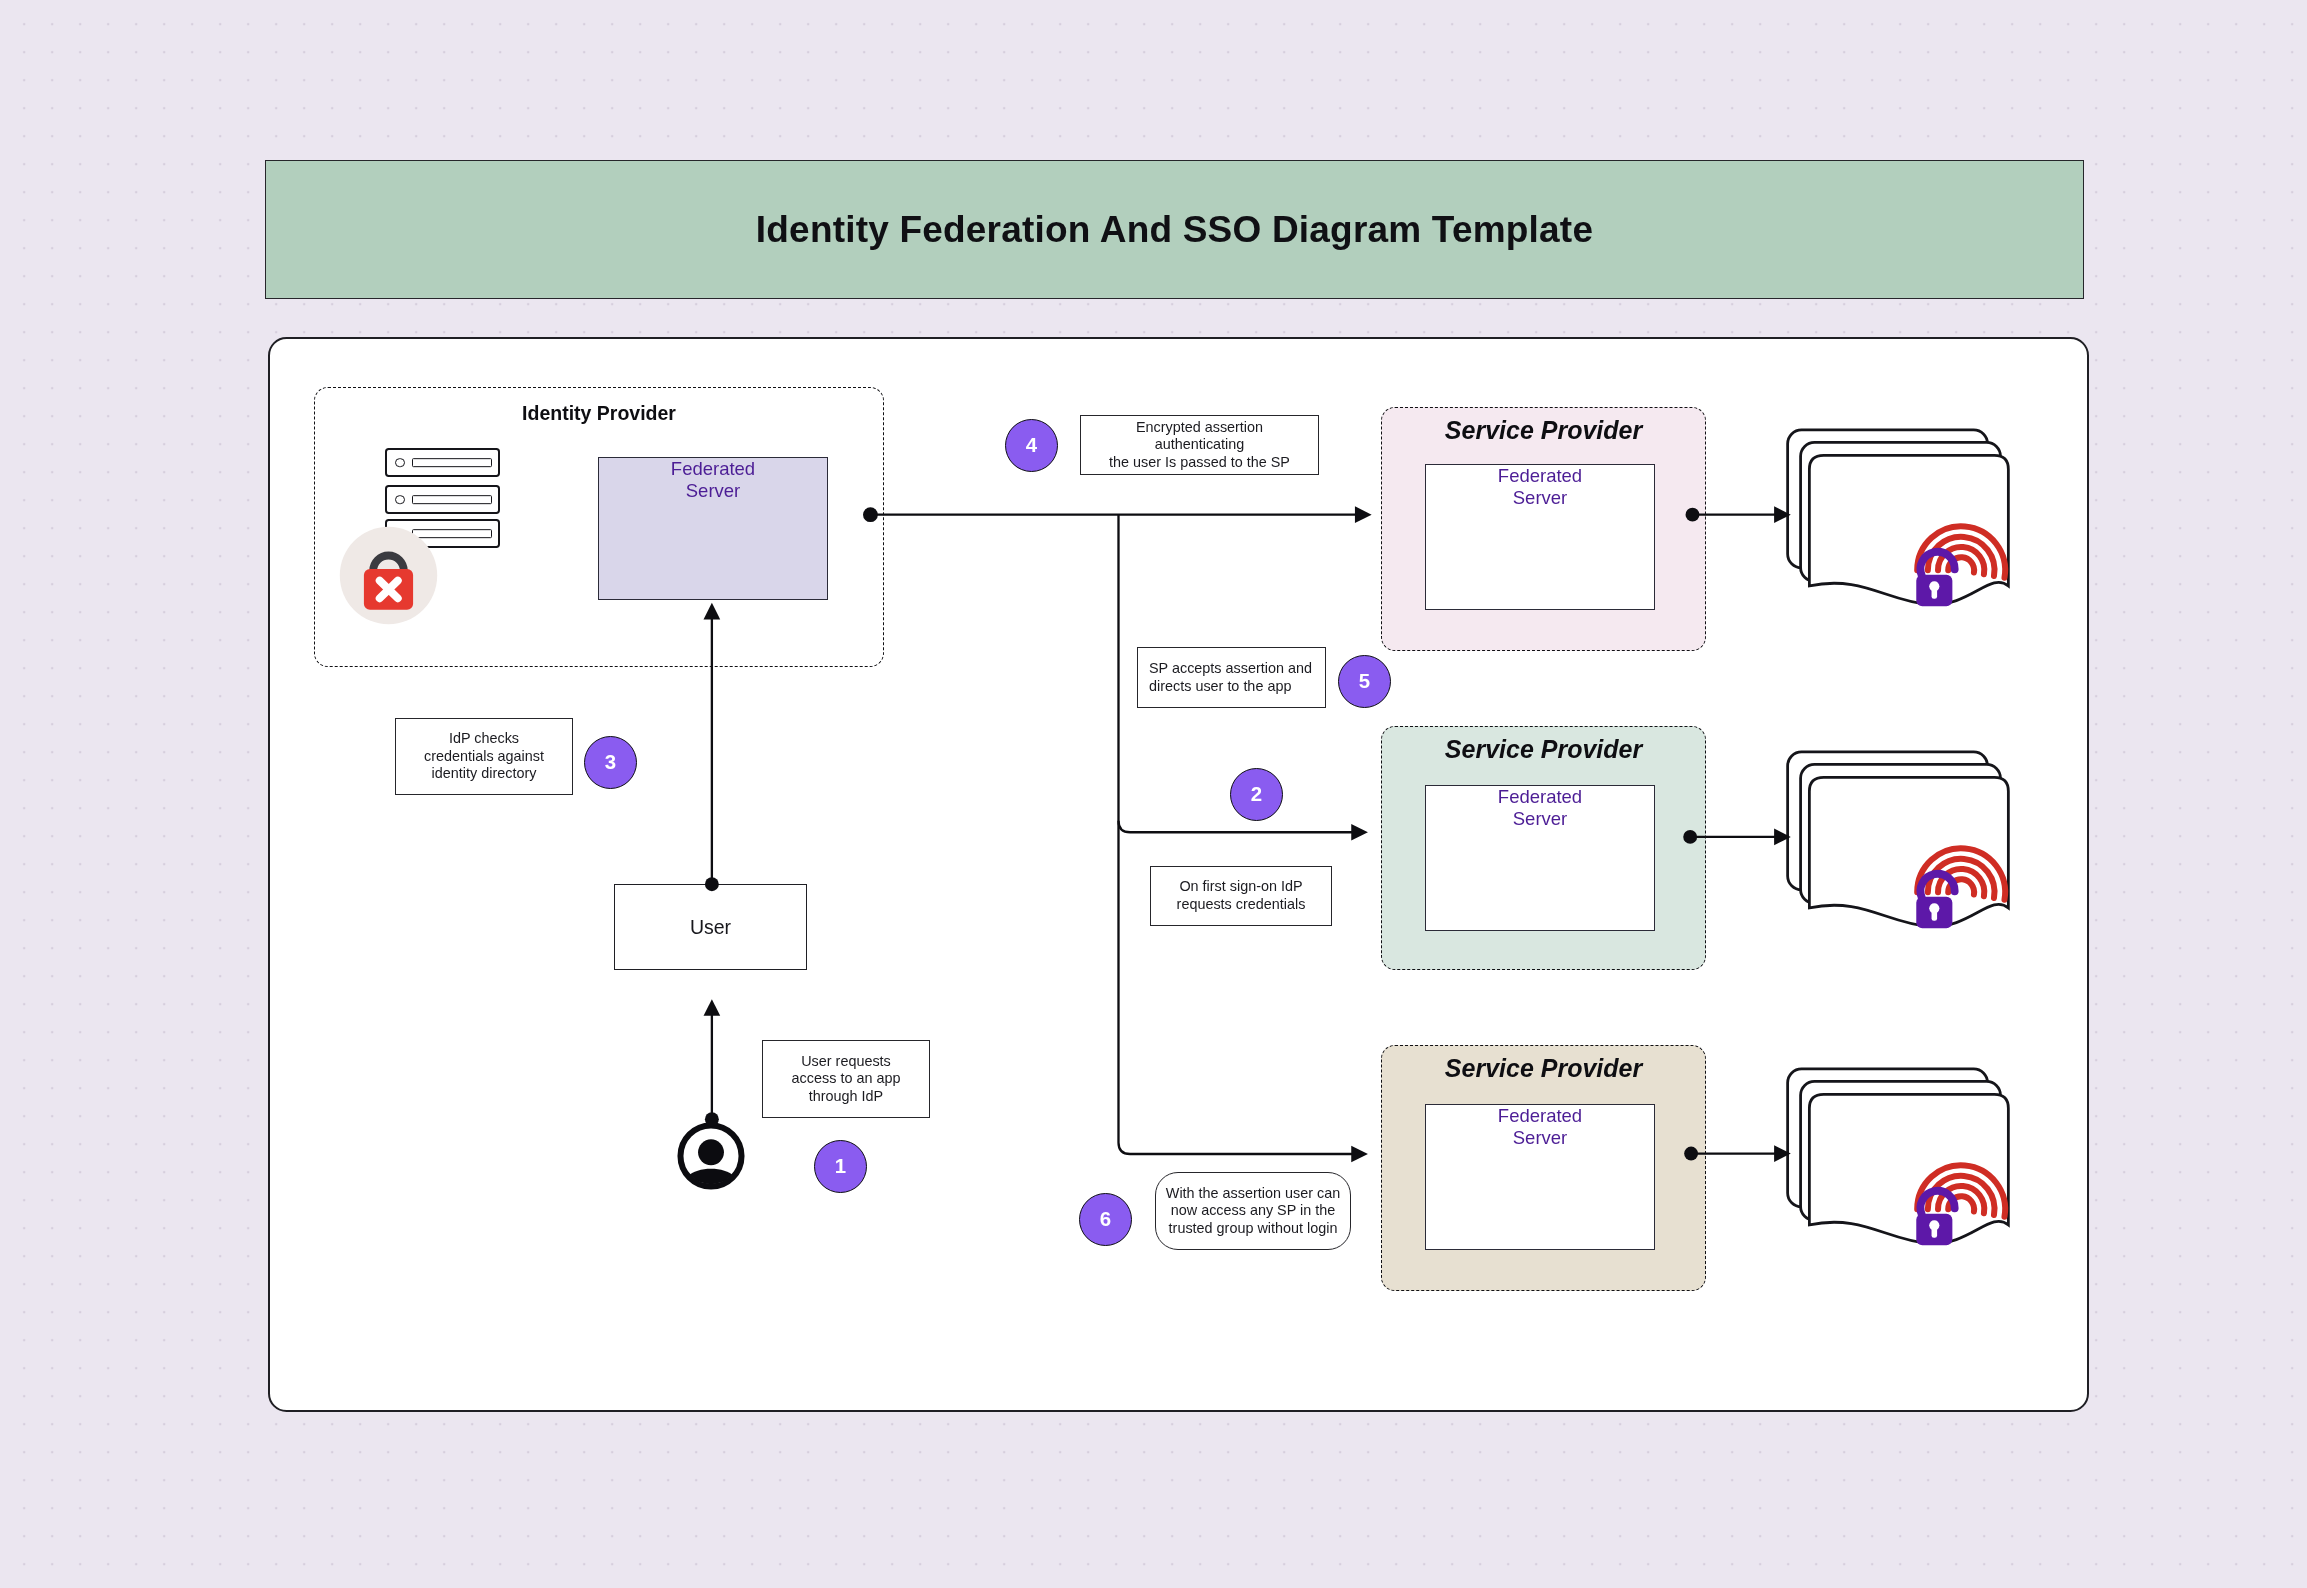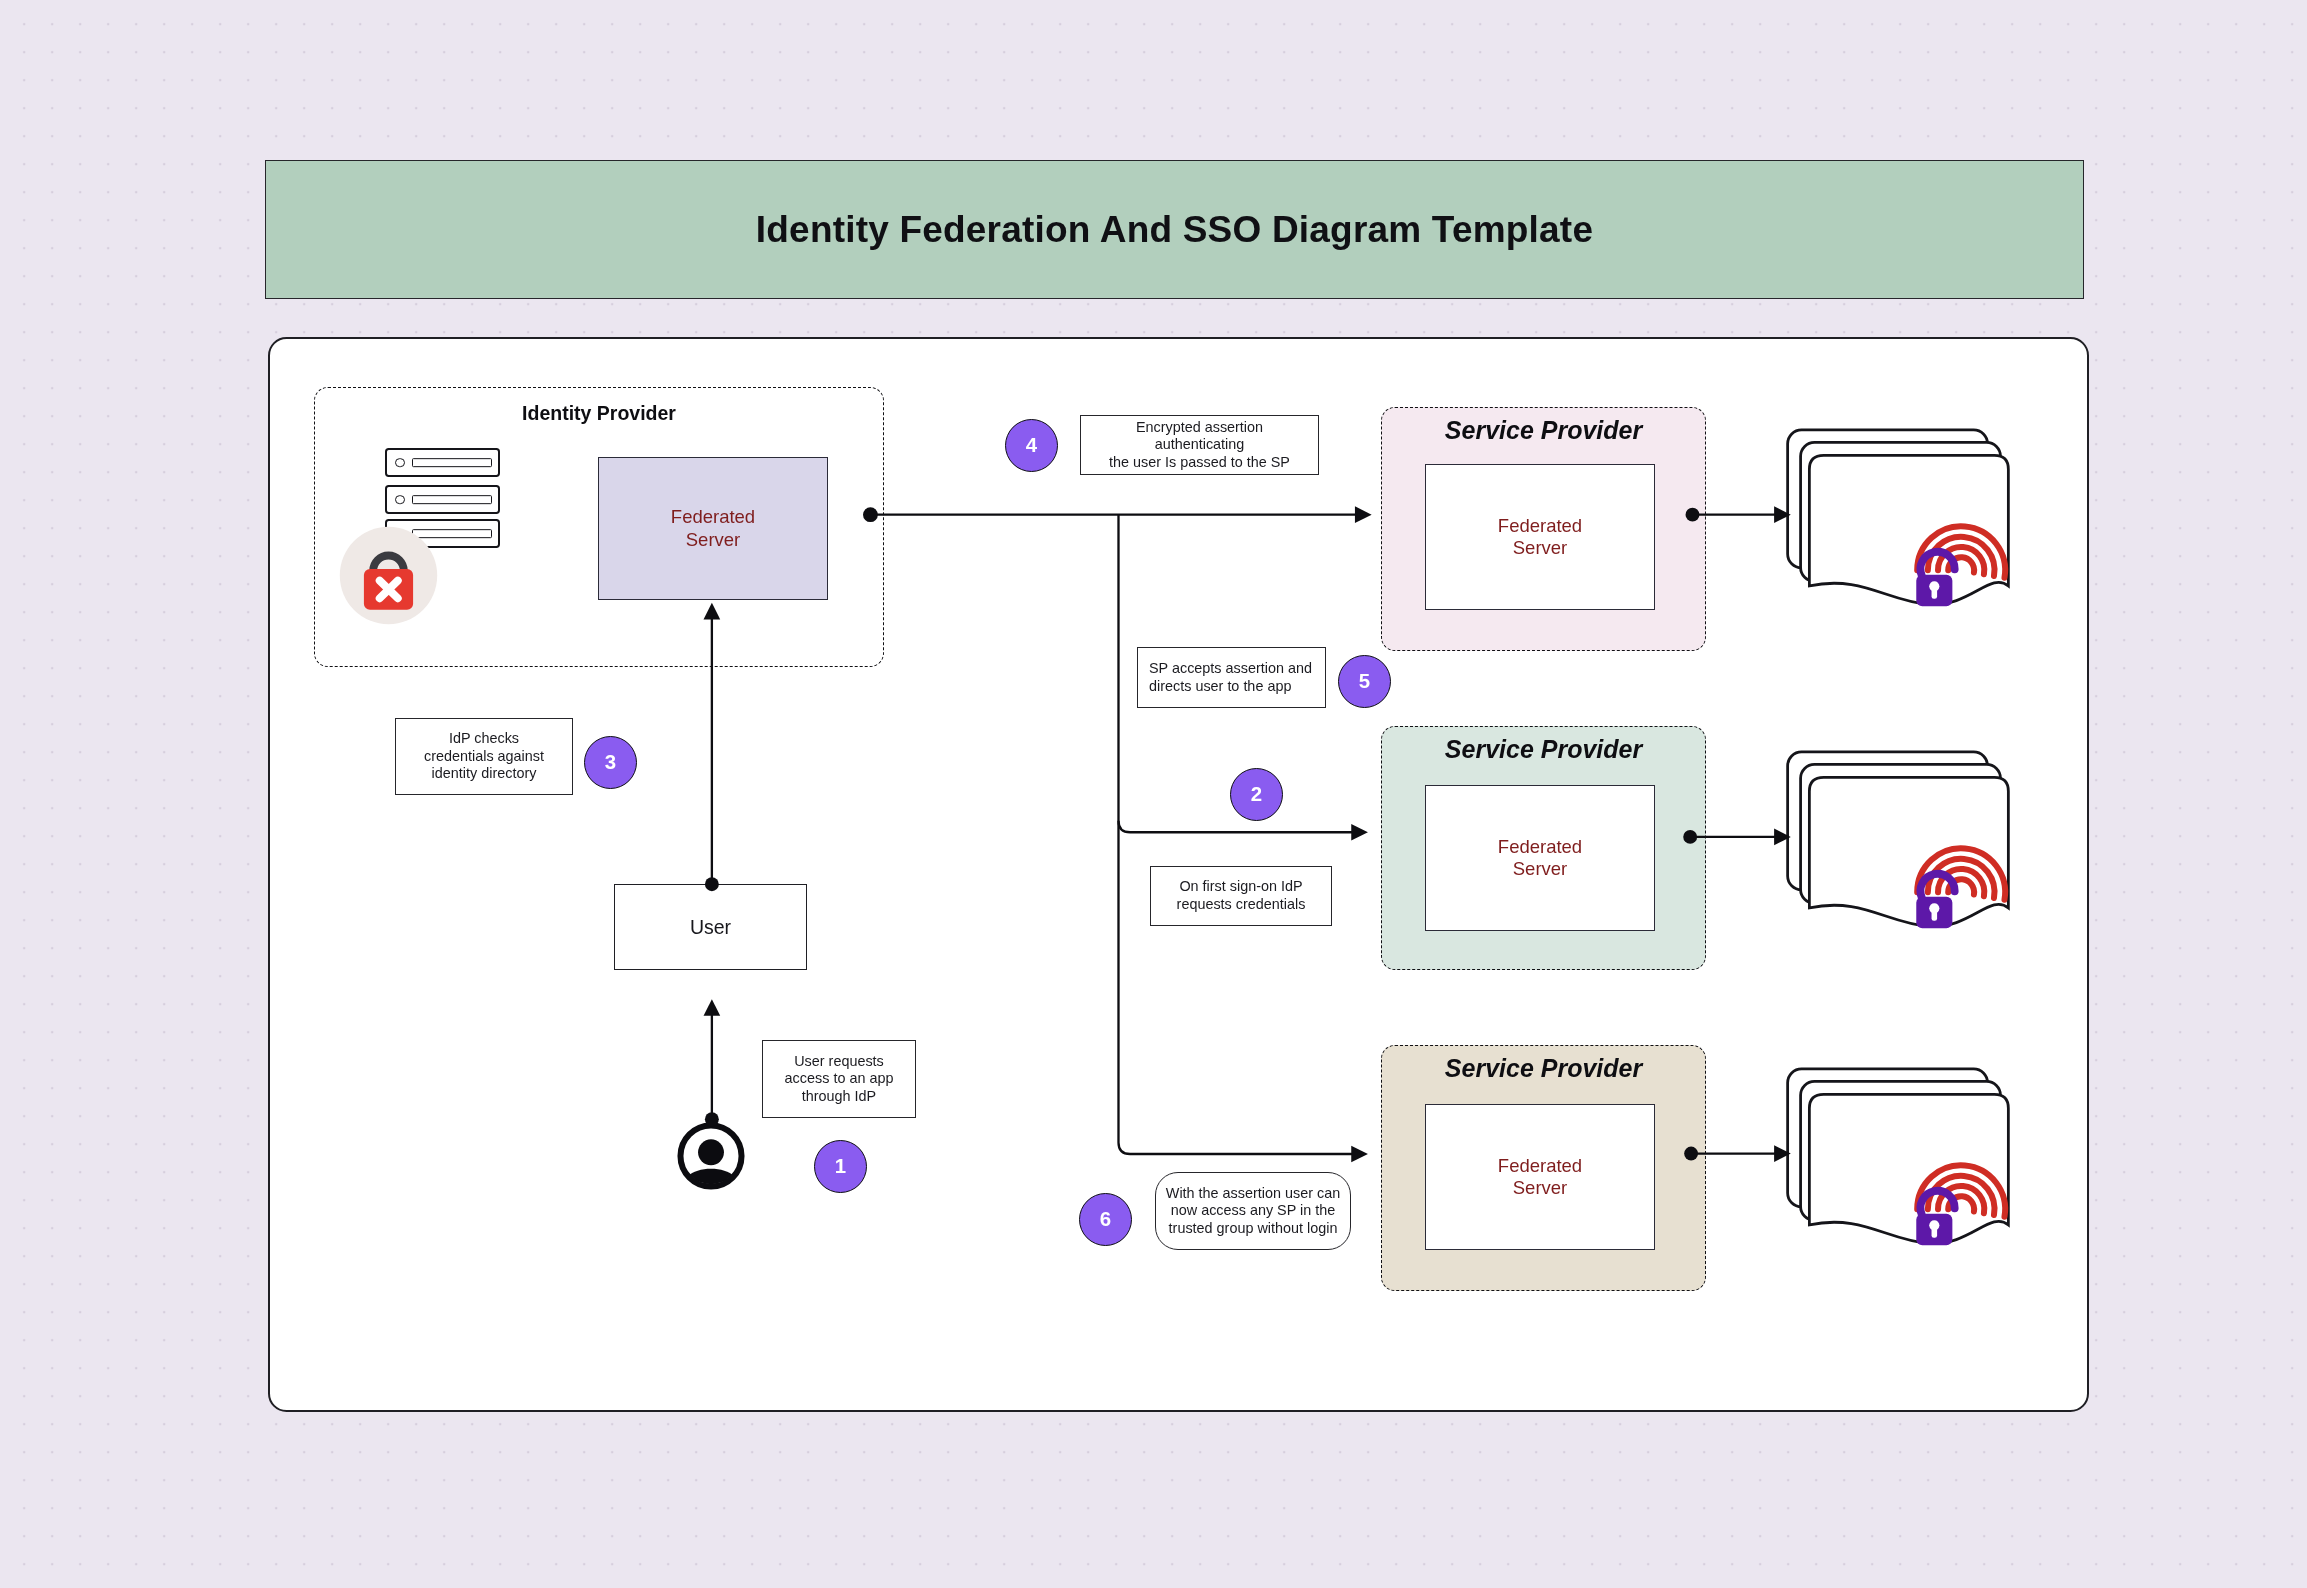--- a/index.html
+++ b/index.html
@@ -39,22 +39,22 @@
   .idp{left:314px;top:387px;width:570px;height:280px;background:#ffffff;}
   .idp .group-label{top:14px;font-size:19.5px;}
   .sp .group-label{top:8.3px;font-size:25px;font-style:italic;}
   .sp1{left:1381px;top:407px;width:325px;height:244px;background:var(--sp1-bg,#f5e9f0);}
   .sp2{left:1381px;top:726px;width:325px;height:244px;background:var(--sp2-bg,#d9e7e0);}
   .sp3{left:1381px;top:1045px;width:325px;height:246px;background:var(--sp3-bg,#e7e0d1);}
 
   
   .fedbox{
     box-sizing:border-box;border:1.4px solid #2b2b38;
-    display:flex;align-items:center;justify-content:center;text-align:center;
-    font-size:18.5px;line-height:1.2;color:#7f1d1d;white-space:pre-line;
+    display:flex;align-items:flex-start;justify-content:center;text-align:center;
+    font-size:18.5px;line-height:1.2;color:#4c1d95;white-space:pre-line;
   }
   .fed-idp{left:598px;top:457px;width:230px;height:143px;background:var(--idp-server-bg,#d9d6ea);}
   .fed-sp{background:#ffffff;width:230px;height:146px;}
   .fed-sp1{left:1425px;top:464px;}
   .fed-sp2{left:1425px;top:785px;}
   .fed-sp3{left:1425px;top:1104px;}
 
   
   .userbox{
     left:614px;top:884px;width:193px;height:86px;background:#fff;
@@ -62,21 +62,21 @@
     display:flex;align-items:center;justify-content:center;font-size:19.5px;color:#17171c;
   }
 
   
   .note{
     background:#fff;border:1.4px solid #26262b;box-sizing:border-box;
     display:flex;align-items:center;justify-content:center;text-align:center;
     font-size:14.4px;line-height:1.22;color:#1b1b20;white-space:pre-line;
   }
   .note.left{justify-content:flex-start;text-align:left;padding-left:11px;}
-  .note1{left:762px;top:1040px;width:154px;height:78px;}
+  .note1{left:762px;top:1040px;width:168px;height:78px;}
   .note2{left:1150px;top:866px;width:182px;height:60px;}
   .note3{left:395px;top:718px;width:178px;height:77px;}
   .note4{left:1080px;top:415px;width:239px;height:60px;}
   .note5{left:1137px;top:647px;width:189px;height:61px;}
   .note6{left:1155px;top:1172px;width:196px;height:78px;border-radius:23px;}
 
   
   .step{
     width:53px;height:53px;border-radius:50%;
     background:var(--accent-purple,#8a5cf0);border:1.9px solid #0f0f14;box-sizing:border-box;

